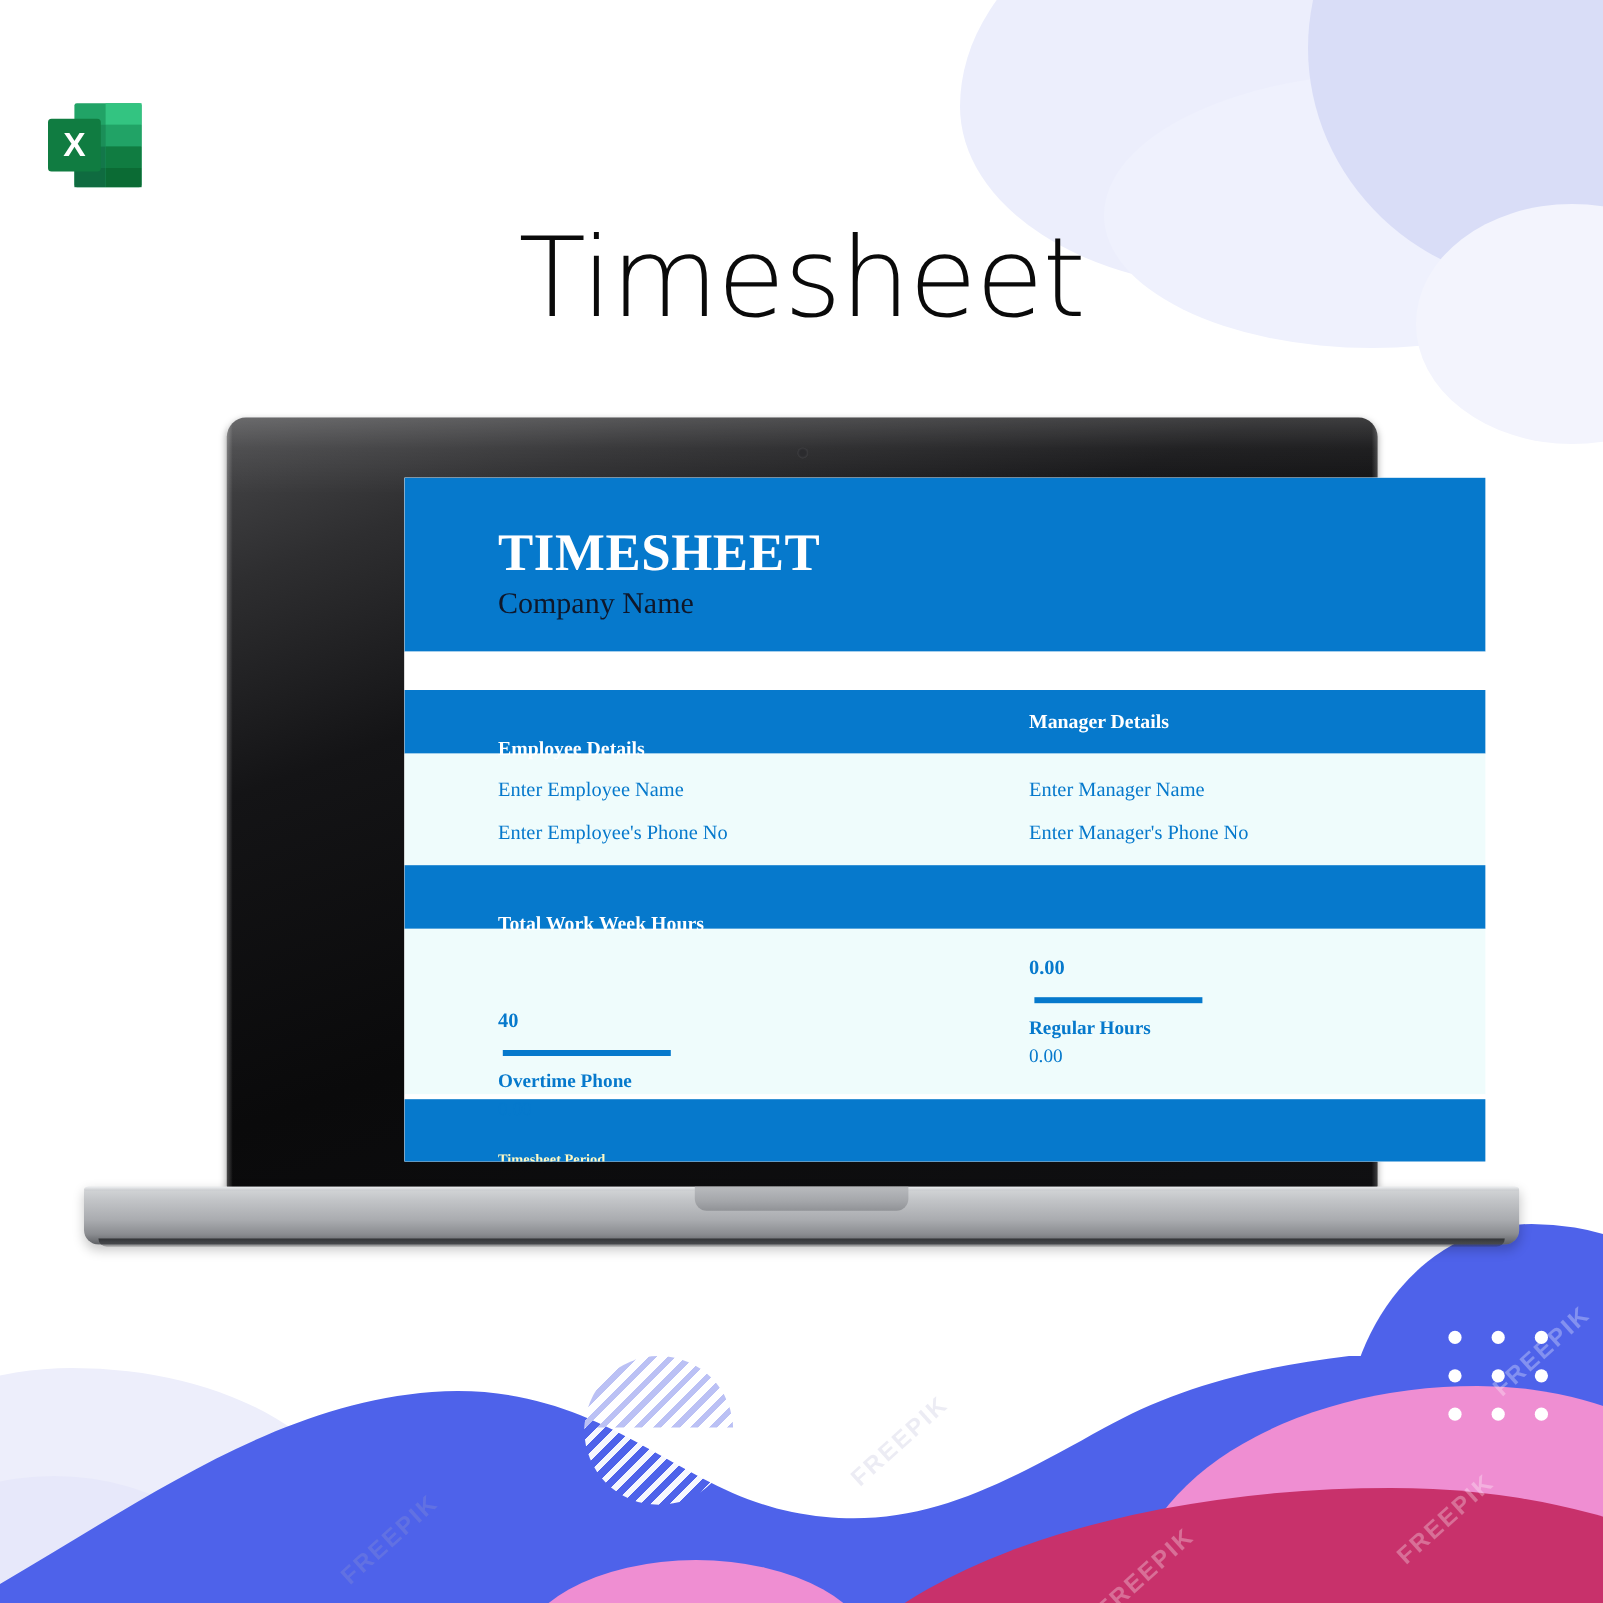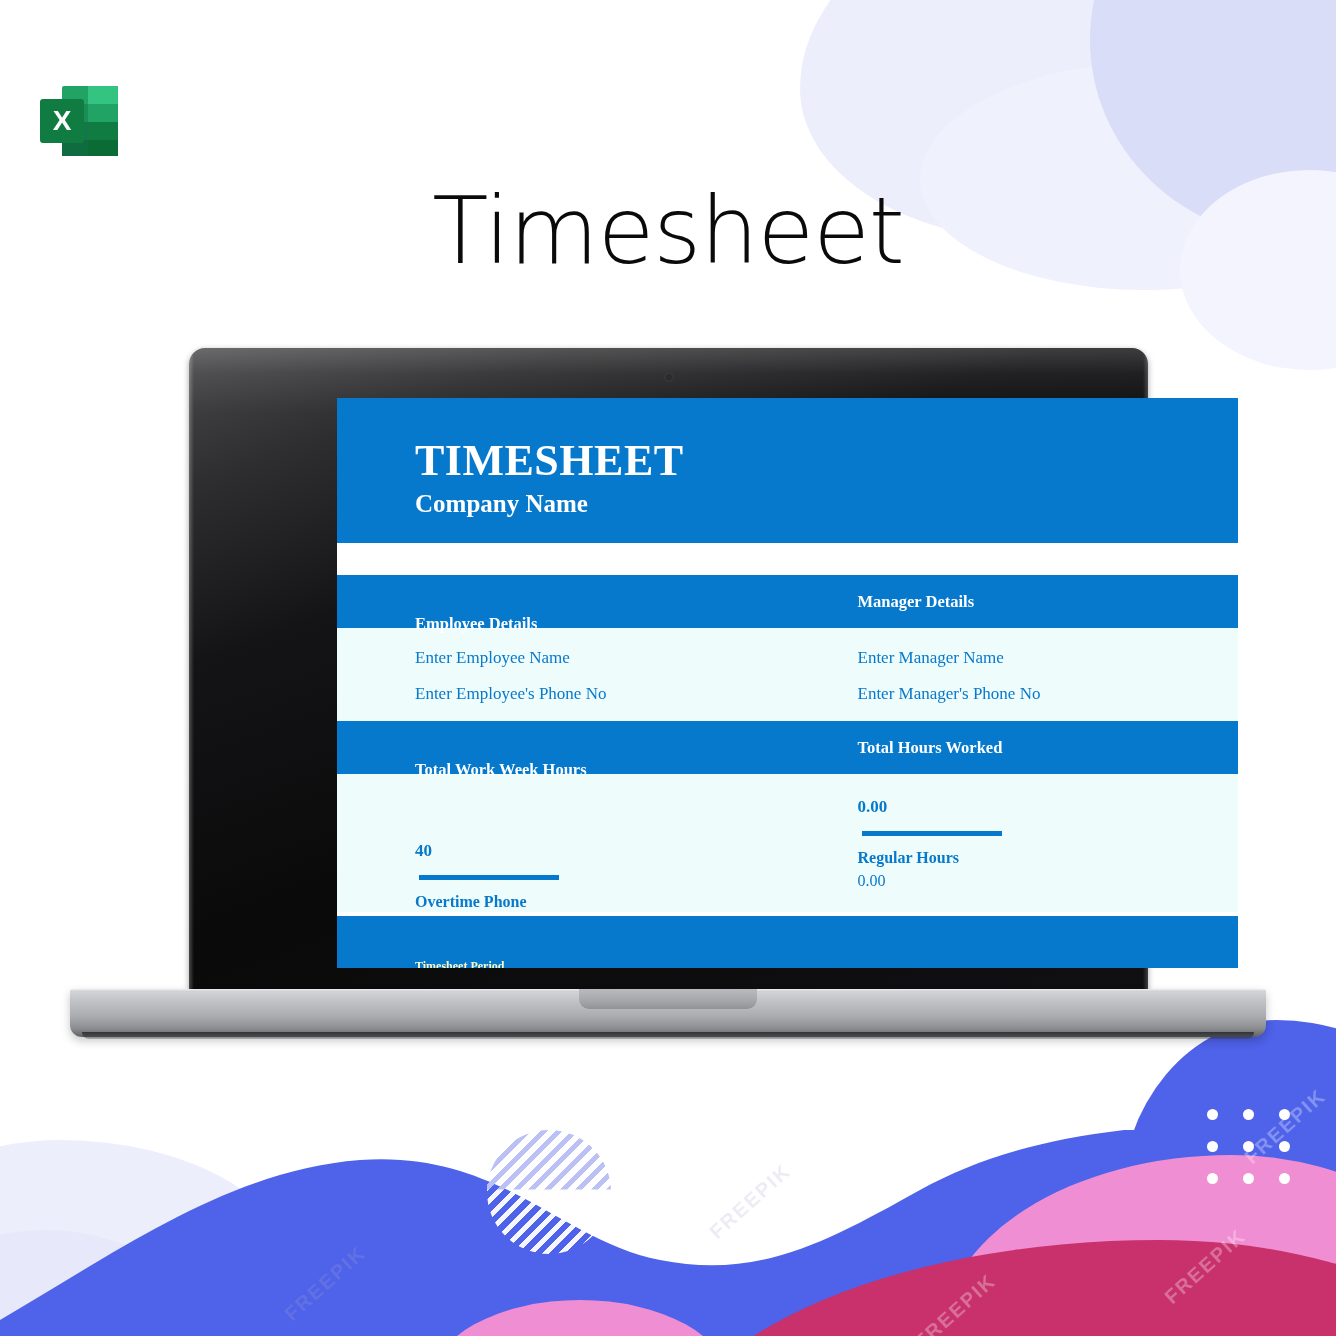--- a/index.html
+++ b/index.html
@@ -300,23 +300,23 @@
     padding: 40px 0 0 78px;
   }
   .sheet-title {
     color: #ffffff;
     font-size: 44px;
     font-weight: 700;
     letter-spacing: 0.5px;
     line-height: 1.05;
   }
   .sheet-company {
-    color: #ffffff;
+    color: #0f172a;
     font-size: 25px;
-    font-weight: 700;
+    font-weight: 400;
     margin-top: 6px;
     line-height: 1.1;
   }
 
   .gap-white { background: #ffffff; height: 32px; }
 
   .band-head {
     background: var(--accent);
     height: 53px;
     display: flex;
@@ -481,21 +481,20 @@
               <div class="contact-line">Enter Employee's Phone No</div>
             </div>
             <div class="col">
               <div class="contact-line">Enter Manager Name</div>
               <div class="contact-line">Enter Manager's Phone No</div>
             </div>
           </div>
 
           <div class="band-head">
             <div class="col">Total Work Week Hours</div>
-            <div class="col">Total Hours Worked</div>
           </div>
 
           <div class="band-body hours-body">
             <div class="col">
               <div class="hours-value">40</div>
               <div class="hours-rule"></div>
               <div class="hours-sublabel">Overtime Phone</div>
               <div class="hours-subvalue">0.00</div>
             </div>
             <div class="col">

